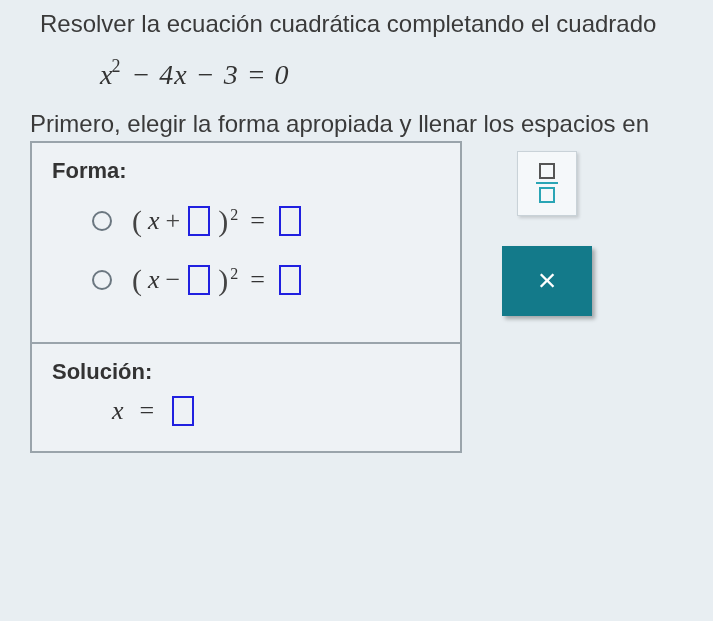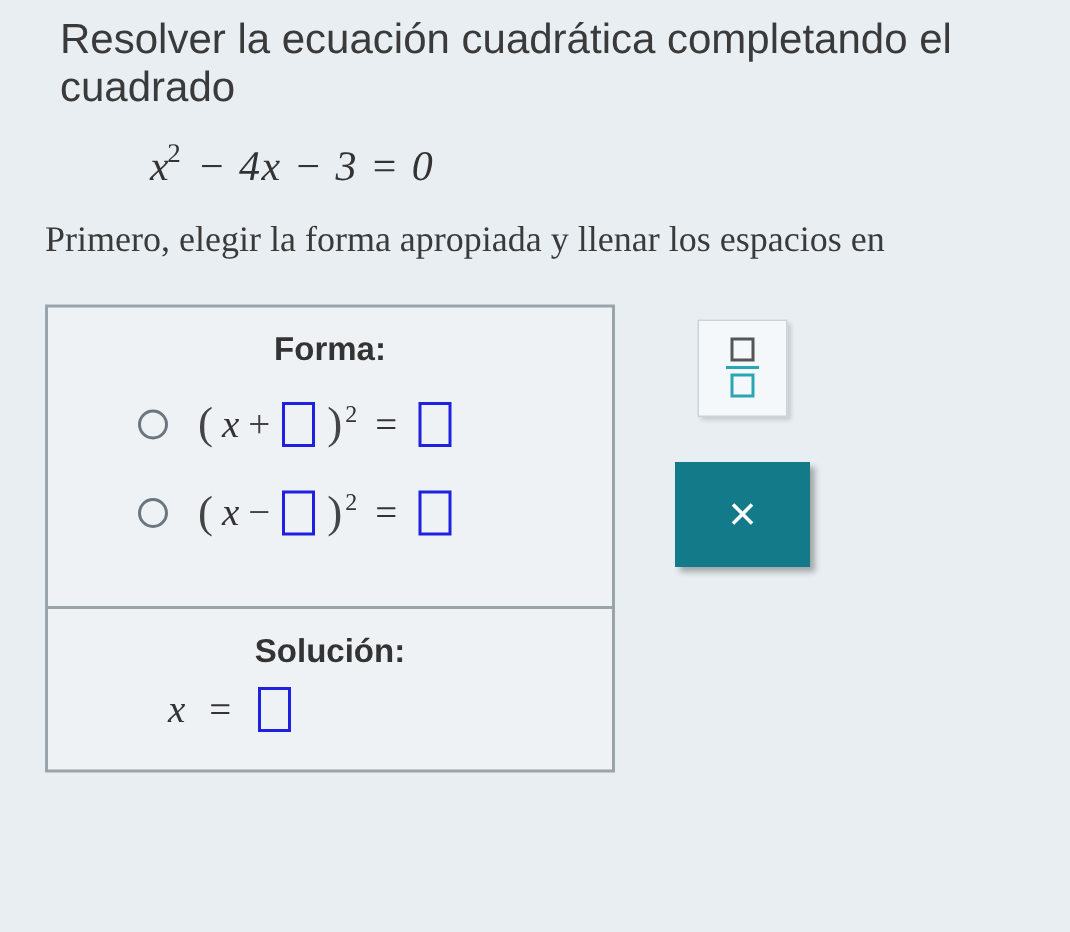--- a/index.html
+++ b/index.html
@@ -7,51 +7,48 @@
     font-family: Arial, Helvetica, sans-serif;
     background: #e8eef2;
     color: #333;
     width: 713px;
     height: 621px;
     overflow: hidden;
     position: relative;
     padding: 10px 0 0 30px;
   }
   .title {
-    font-size: 28px;
+    font-size: 24px;
     color: #3a3a3a;
     margin-bottom: 20px;
     margin-left: 10px;
   }
   .equation {
     font-family: Liberation Serif, serif;
     font-size: 28px;
     font-style: italic;
     margin-left: 70px;
     margin-bottom: 16px;
     letter-spacing: 1px;
   }
   .equation sup { font-size: 18px; font-style: normal; position: relative; top: -2px; left: -2px;}
   .desc {
     font-size: 24px;
     color: #3a3a3a;
     line-height: 1.4;
-    margin-bottom: 25px;
-    font-family: Liberation Serif, serif;
   }
   .main-row {
     display: flex;
     gap: 40px;
     align-items: flex-start;
   }
   .form-box {
     border: 2px solid #9aa4ab;
     background: #eef2f5;
-    width: 380px;
-    text-align: center;
+    width: 432px;
   }
   .forma-section {
     padding: 15px 20px 20px 20px;
   }
   .forma-label {
     font-size: 22px;
     font-weight: bold;
     color: #333;
     margin-bottom: 20px;
   }

